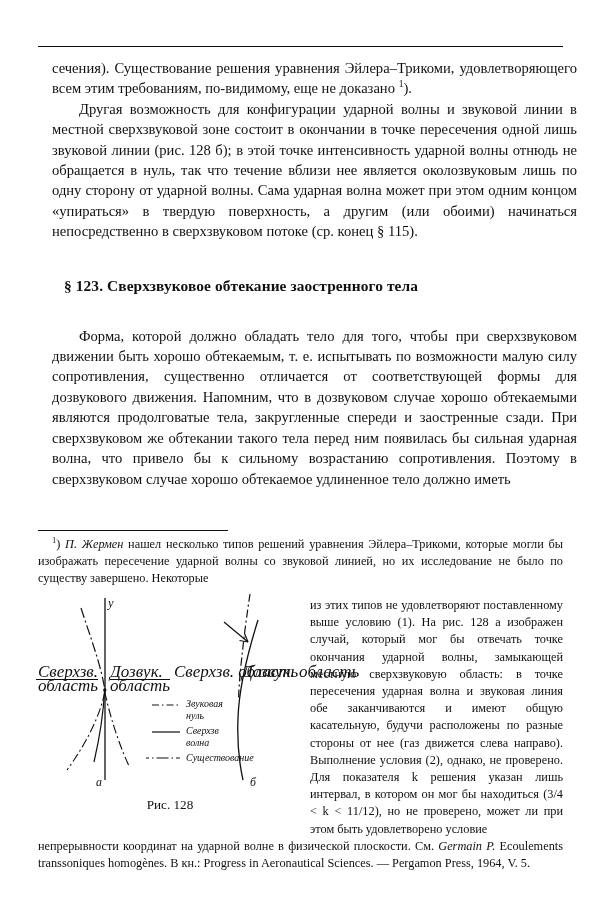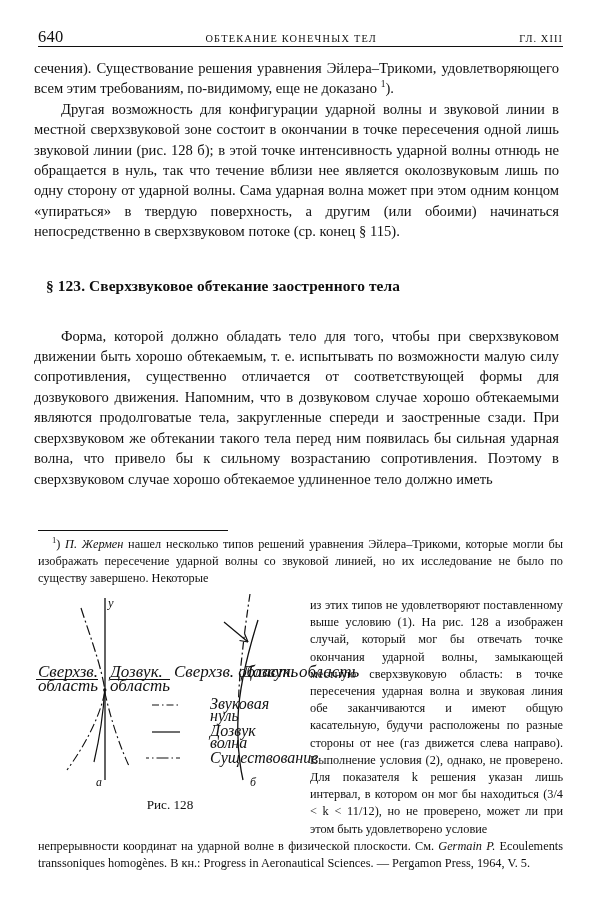--- a/index.html
+++ b/index.html
@@ -54,21 +54,21 @@
     left: 38px;
     top: 46px;
     width: 525px;
     height: 1px;
     background: #101010;
   }
 
   
   .body {
     position: absolute;
-    left: 34px;
+    left: 52px;
     top: 58px;
     width: 525px;
   }
   p.para {
     margin: 0;
     font-size: 14.6px;
     line-height: 20.4px;
     text-align: justify;
     text-justify: inter-word;
     hyphens: manual;
@@ -180,36 +180,30 @@
   }
   .flab .ul { border-bottom: 1px solid #101010; display: block; }
   .axis-y {
     position: absolute;
     font-style: italic;
     font-size: 12.5px;
   }
   .leg {
     position: absolute;
     font-style: italic;
-    font-size: 16px;
+    font-size: 10px;
     line-height: 12.4px;
     white-space: nowrap;
-    margin-left: 24px;
   }
 </style>
 </head>
 <body>
 
 <div class="page">
 
-  <div class="runhead">
-    <span class="folio">640</span>
-    <span class="title">ОБТЕКАНИЕ КОНЕЧНЫХ ТЕЛ</span>
-    <span class="chap">ГЛ. XIII</span>
-  </div>
   <div class="runrule"></div>
 
   <div class="body">
 
     <p class="para"><span>сечения). Существование решения уравнения Эйлера–Трикоми, удовлетворяющего всем этим требованиям, по-видимому, еще не доказано </span><sup class="fn">1</sup><span>).</span></p>
 
     <p class="para indent">Другая возможность для конфигурации ударной волны и звуковой линии в местной сверхзвуковой зоне состоит в окончании в точке пересечения одной лишь звуковой линии (рис. 128 б); в этой точке интенсивность ударной волны отнюдь не обращается в нуль, так что течение вблизи нее является околозвуковым лишь по одну сторону от ударной волны. Сама ударная волна может при этом одним концом «упираться» в твердую поверхность, а другим (или обоими) начинаться непосредственно в сверхзвуковом потоке (ср. конец § 115).</p>
 
     <div style="height:22px"></div>
 
@@ -275,21 +269,21 @@
     <div class="flab" style="left:208px; top:72px;">
       <span>Дозвук.</span>
       <span>область</span>
     </div>
 
     <div class="leg" style="left:152px; top:104px;">
       <span>Звуковая</span><br>
       <span>нуль</span>
     </div>
     <div class="leg" style="left:152px; top:131px;">
-      <span>Дозвук</span><br>
+      <span>Сверхзв</span><br>
       <span>волна</span>
     </div>
     <div class="leg" style="left:152px; top:158px;">
       <span>Существование</span>
     </div>
   </div>
 
   <div class="sublabel-a">а</div>
   <div class="sublabel-b">б</div>
   <div class="figcap">Рис. 128</div>

